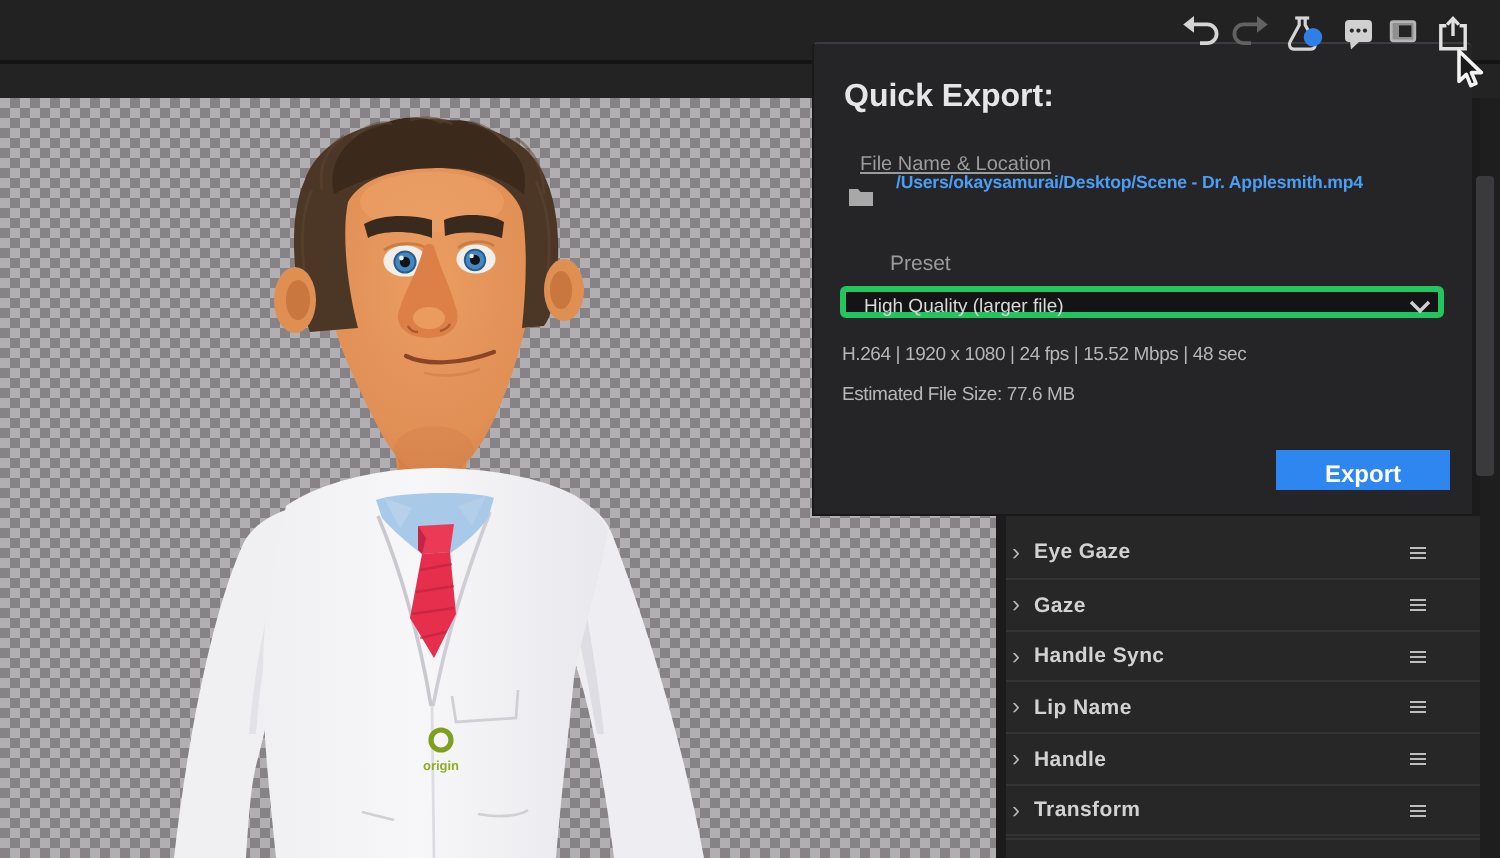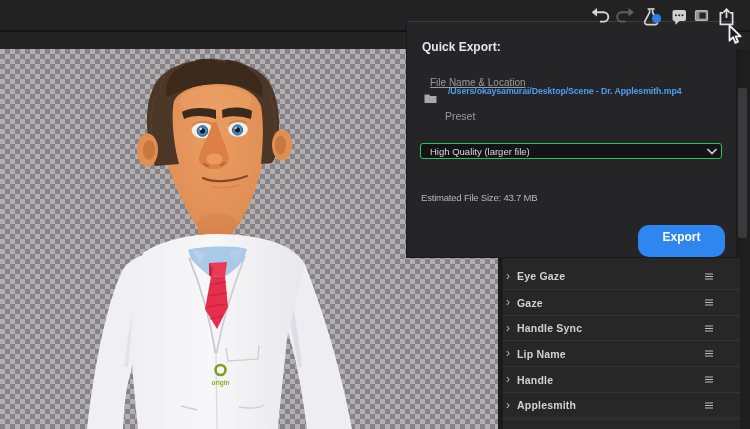--- a/index.html
+++ b/index.html
@@ -138,47 +138,48 @@
       </div>
     <div class="row" style="top:109.1px;height:25.7px;">
         <span class="chev">›</span>
         <span class="rt">Handle</span>
         <svg class="ham" width="8" height="7">
           <path d="M0 1 h8 M0 3.5 h8 M0 6 h8" stroke="#bdbdbd" stroke-width="1.1"></path>
         </svg>
       </div>
     <div class="row" style="top:134.8px;height:25.7px;">
         <span class="chev">›</span>
-        <span class="rt">Applesmith</span>
+        <span class="rt">Transform</span>
         <svg class="ham" width="8" height="7">
           <path d="M0 1 h8 M0 3.5 h8 M0 6 h8" stroke="#bdbdbd" stroke-width="1.1"></path>
         </svg>
       </div>
     <div class="abs" style="left:0;top:160.5px;width:237px;height:1px;background:#333333;"></div>
   </div>
 
   <div class="abs" style="left:740px;top:49px;width:10px;height:380px;background:#1e1e1e;"></div>
   <div class="abs" style="left:738px;top:88px;width:9px;height:150px;background:#3a3a3c;border-radius:2px;"></div>
 
   <div class="abs" id="popup" style="left:406px;top:21px;width:330px;height:237px;background:#252528;border-top:1.5px solid #3c3c3f;border-left:1px solid #19191b;border-bottom:1px solid #19191b;border-radius:3px 3px 0 0;box-sizing:border-box;">
-    <div class="abs" style="left:15px;top:18px;font-size:12px;font-weight:bold;color:#e6e6e6;">Quick Export:</div>
+    <div class="abs" style="left:15px;top:18px;font-size:16px;font-weight:bold;color:#e6e6e6;">Quick Export:</div>
     <div class="abs" style="left:23px;top:55px;font-size:10px;color:#9b9b9b;text-decoration:underline;">File Name &amp; Location</div>
     <svg class="abs" style="left:17px;top:71px;" width="13" height="11" viewBox="0 0 13 11">
       <path d="M0.5 1.5 L5 1.5 L6.3 3 L12.5 3 L12.5 10 L0.5 10 Z" fill="#a8a8a8"></path>
     </svg>
     <div class="abs" style="left:41px;top:64px;font-size:8.8px;letter-spacing:-0.1px;color:#4b9ef5;font-weight:bold;">/Users/okaysamurai/Desktop/Scene - Dr. Applesmith.mp4</div>
-    <div class="abs" style="left:14px;top:88px;font-size:10.5px;color:#9b9b9b;padding-left:24px;">Preset</div>
-    <div class="abs" style="left:13px;top:121px;width:302px;height:16px;background:#141416;border:1px solid #22c55e;border-radius:3px;box-sizing:border-box;">
+    <div class="abs" style="left:14px;top:104px;font-size:10.5px;color:#9b9b9b;padding-left:24px;">Preset</div>
+    <div class="abs" style="left:13px;top:121px;width:302px;height:16px;background:#141416;border:3px solid #22c55e;border-radius:3px;box-sizing:border-box;">
       <div class="abs" style="left:9px;top:2px;font-size:9.5px;color:#d8d8d8;">High Quality (larger file)</div>
       <svg class="abs" style="right:3px;top:3px;" width="12" height="9" viewBox="0 0 12 9">
         <path d="M1.5 2 L6 6.5 L10.5 2" fill="none" stroke="#cfcfcf" stroke-width="1.7"></path>
       </svg>
     </div>
-    <div class="abs" style="left:14px;top:170px;font-size:9.5px;letter-spacing:-0.2px;color:#b6b6b6;">Estimated File Size: 43.7 MB</div>
-    <div class="abs" style="left:231px;top:203px;width:87px;height:32px;background:#2e86f0;border-radius:11px;color:#ffffff;font-size:12px;font-weight:bold;text-align:center;line-height:24px;">Export</div>
+    <div class="abs" style="left:14px;top:150px;font-size:9.5px;letter-spacing:-0.2px;color:#b6b6b6;">H.264 | 1920 x 1080 | 24 fps | 15.52 Mbps | 48 sec</div>
+    <div class="abs" style="left:14px;top:170px;font-size:9.5px;letter-spacing:-0.2px;color:#b6b6b6;">Estimated File Size: 77.6 MB</div>
+    <div class="abs" style="left:231px;top:203px;width:87px;height:20px;background:#2e86f0;border-radius:0;color:#ffffff;font-size:12px;font-weight:bold;text-align:center;line-height:24px;">Export</div>
   </div>
 
   <div class="abs" id="toolbar" style="left:580px;top:0;width:170px;height:30px;">
     <svg width="170" height="30" viewBox="0 0 170 30">
 
       <g stroke="#d5d5d5" stroke-width="1.9" fill="none">
         <path d="M 20,21.6 h 3.6 a 4.7,4.7 0 0 0 0,-9.4 h -8.0"></path>
       </g>
       <polygon points="17.0,8.0 11.6,12.2 17.0,16.4" fill="#d5d5d5"></polygon>
 

